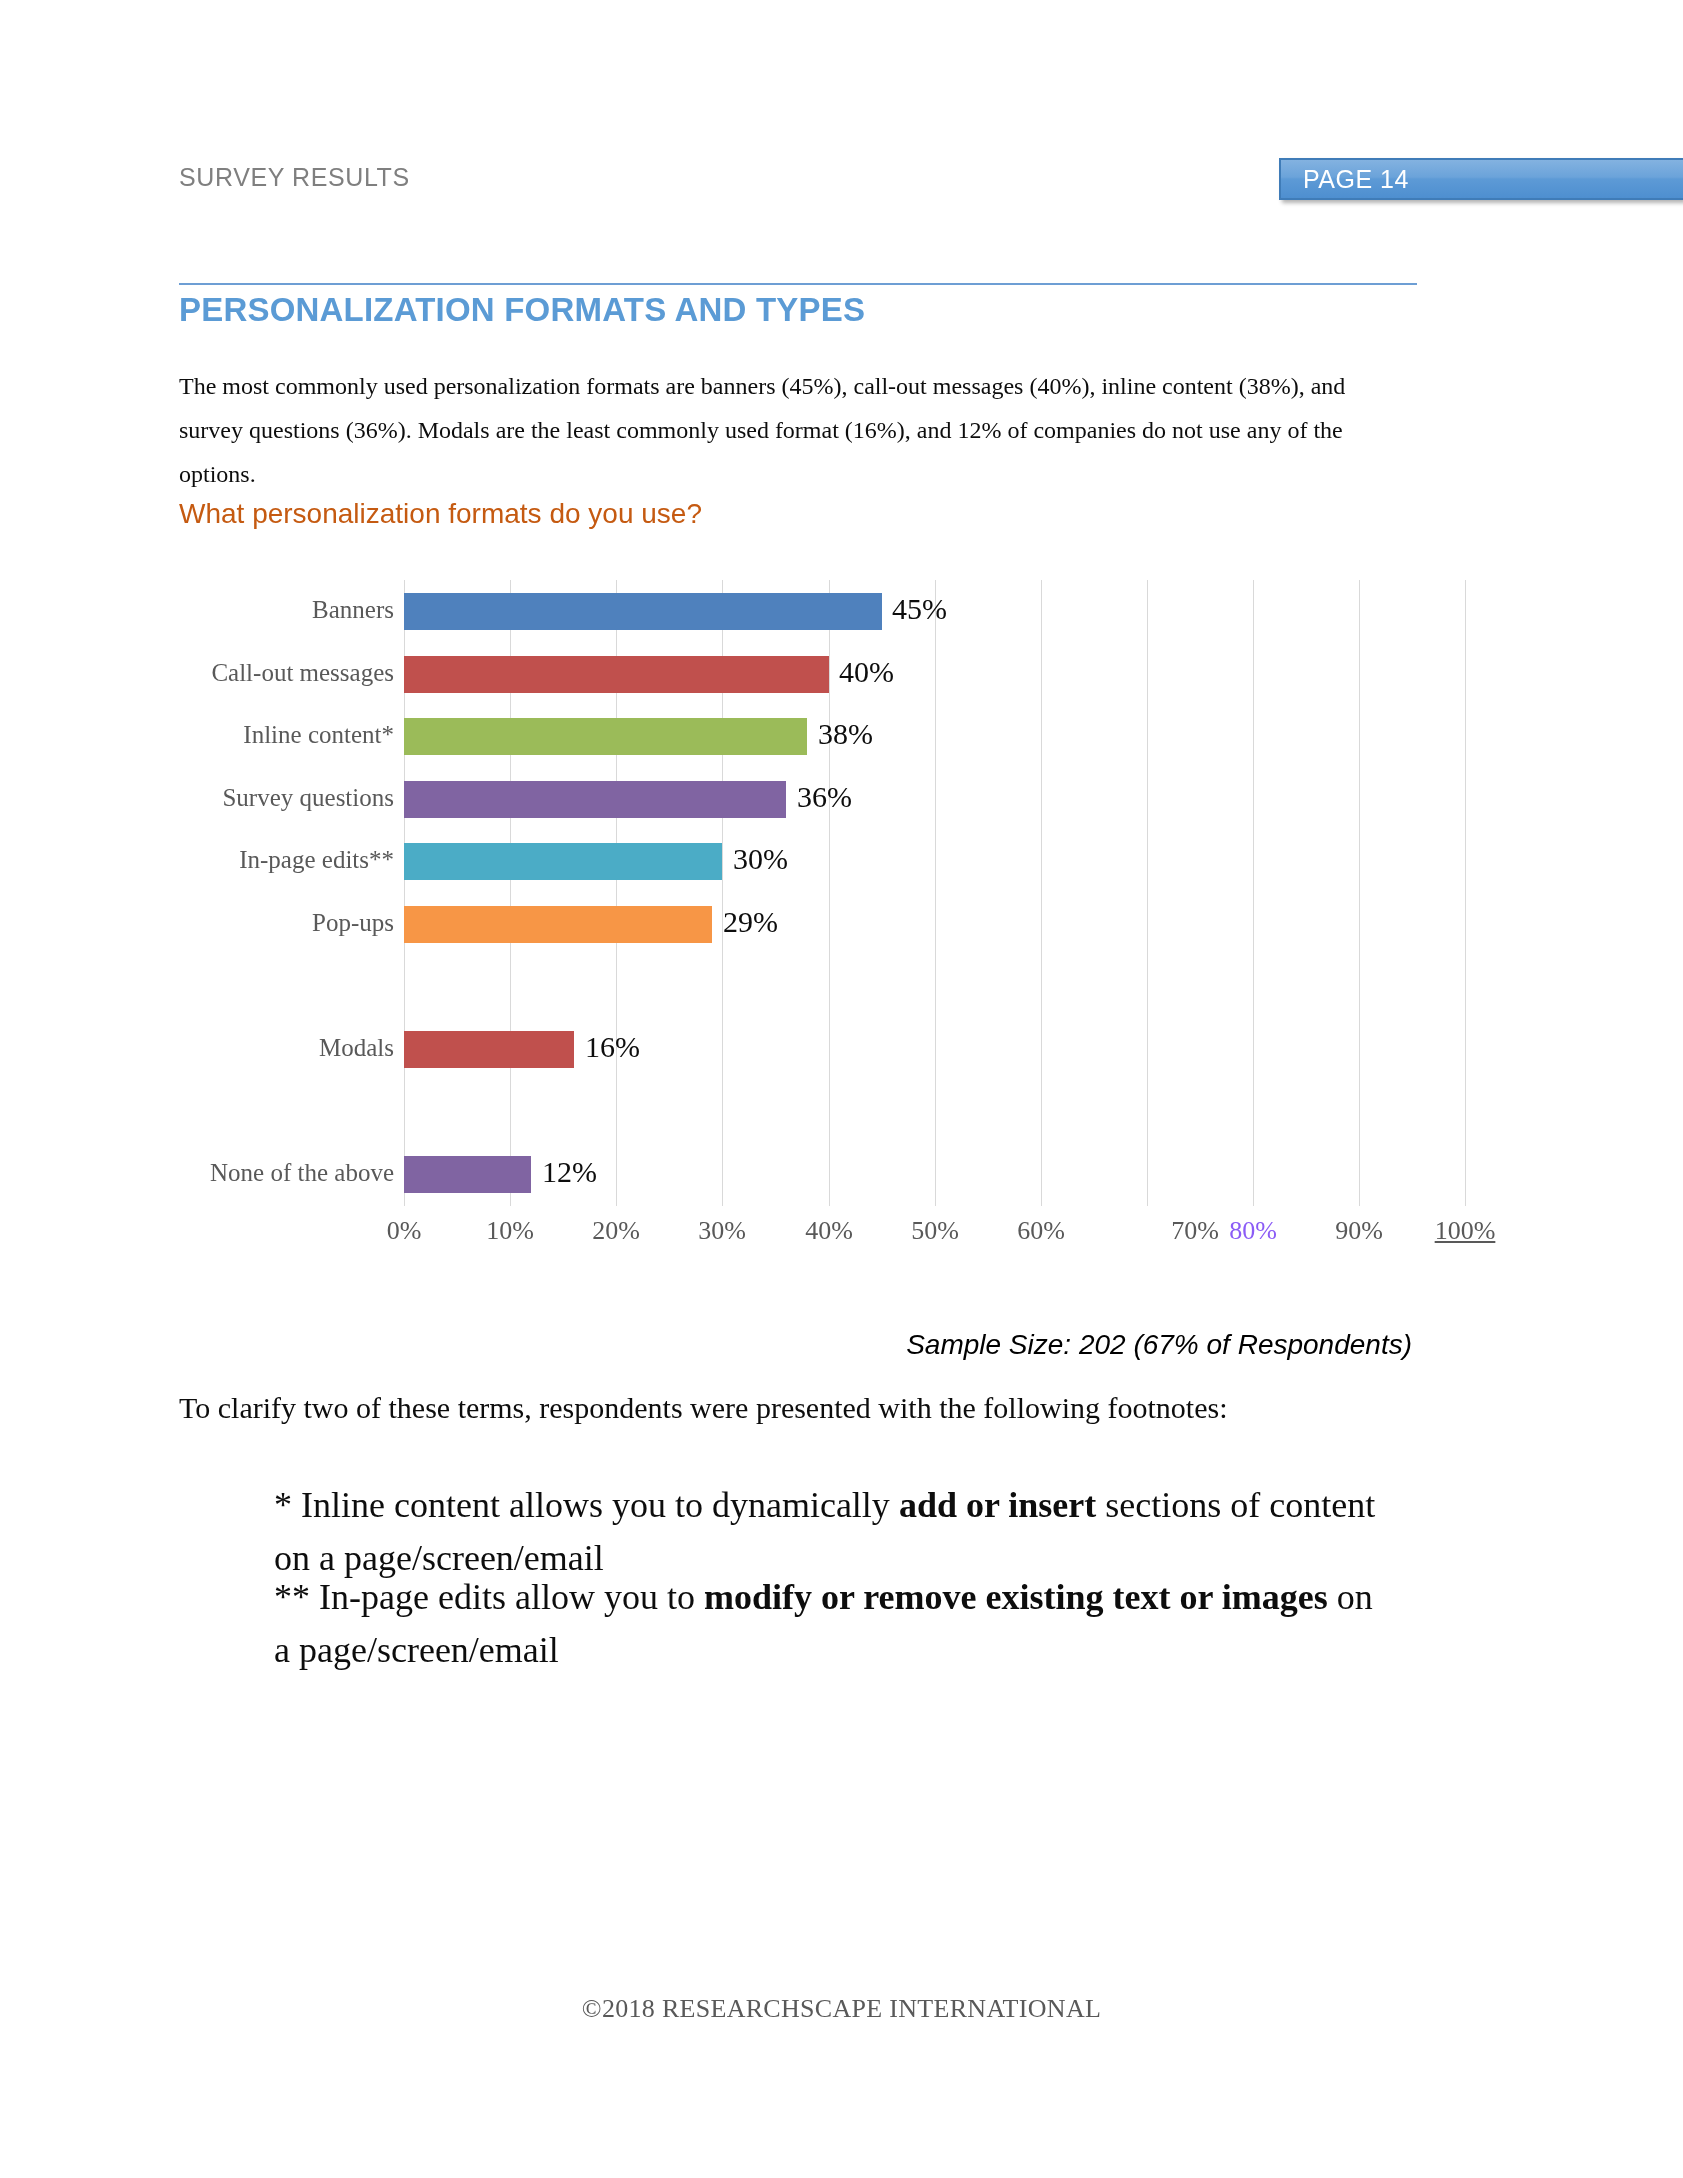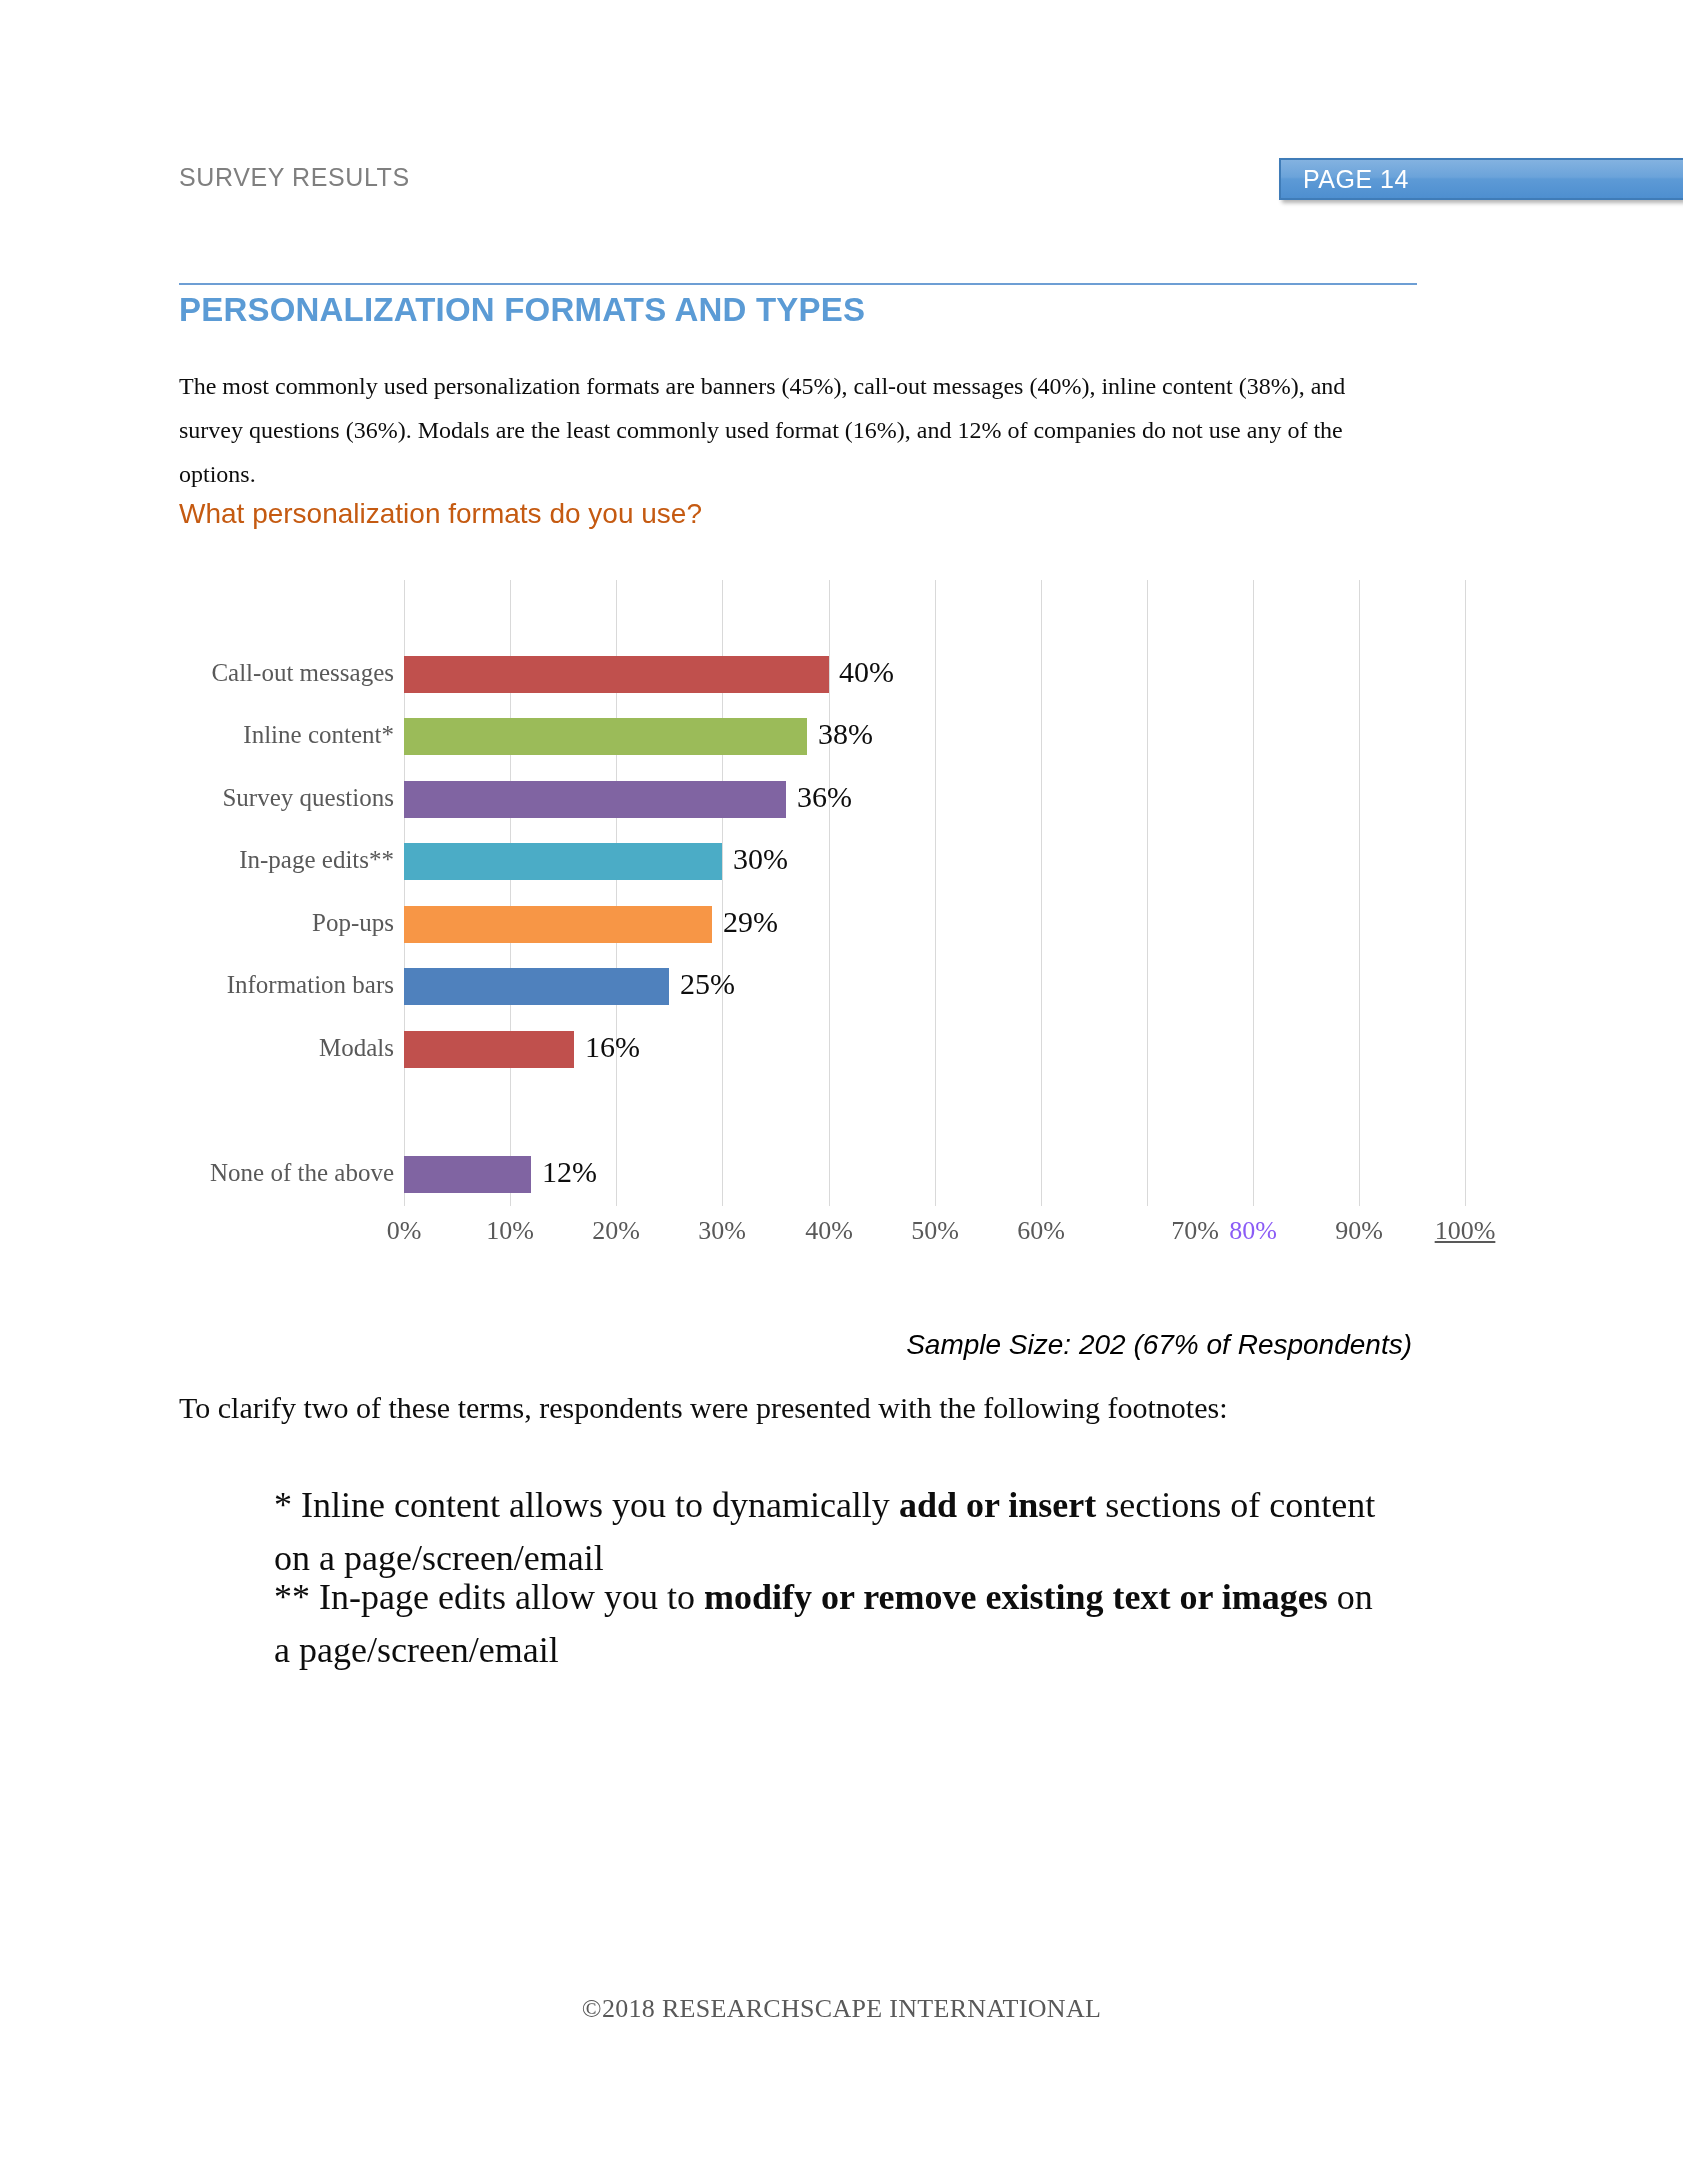--- a/index.html
+++ b/index.html
@@ -245,20 +245,25 @@
       <div class="gridline" style="left: 106px; background: rgb(217, 217, 217);"></div>
       <div class="gridline" style="left: 212px; background: rgb(217, 217, 217);"></div>
       <div class="gridline" style="left: 318px; background: rgb(217, 217, 217);"></div>
       <div class="gridline" style="left: 425px; background: rgb(217, 217, 217);"></div>
       <div class="gridline" style="left: 531px; background: rgb(217, 217, 217);"></div>
       <div class="gridline" style="left: 637px; background: rgb(217, 217, 217);"></div>
       <div class="gridline" style="left: 743px; background: rgb(217, 217, 217);"></div>
       <div class="gridline" style="left: 849px; background: rgb(217, 217, 217);"></div>
       <div class="gridline" style="left: 955px; background: rgb(217, 217, 217);"></div>
       <div class="gridline" style="left: 1061px; background: rgb(217, 217, 217);"></div>
+      <div class="bar-row" style="top: 0px;">
+        <div class="bar-cat-label" style="color: rgb(89, 89, 89);">Banners</div>
+        <div class="bar" style="width: 478px; background: rgb(79, 129, 189);"></div>
+        <div class="bar-value-label" style="left: 488px;">45%</div>
+      </div>
       <div class="bar-row" style="top: 63px;">
         <div class="bar-cat-label" style="color: rgb(89, 89, 89);">Call-out messages</div>
         <div class="bar" style="width: 425px; background: rgb(192, 80, 77);"></div>
         <div class="bar-value-label" style="left: 435px;">40%</div>
       </div>
       <div class="bar-row" style="top: 125px;">
         <div class="bar-cat-label" style="color: rgb(89, 89, 89);">Inline content*</div>
         <div class="bar" style="width: 403px; background: rgb(155, 187, 89);"></div>
         <div class="bar-value-label" style="left: 414px;">38%</div>
       </div>
@@ -269,25 +274,20 @@
       </div>
       <div class="bar-row" style="top: 250px;">
         <div class="bar-cat-label" style="color: rgb(89, 89, 89);">In-page edits**</div>
         <div class="bar" style="width: 318px; background: rgb(75, 172, 198);"></div>
         <div class="bar-value-label" style="left: 329px;">30%</div>
       </div>
       <div class="bar-row" style="top: 313px;">
         <div class="bar-cat-label" style="color: rgb(89, 89, 89);">Pop-ups</div>
         <div class="bar" style="width: 308px; background: rgb(247, 150, 70);"></div>
         <div class="bar-value-label" style="left: 319px;">29%</div>
-      </div>
-      <div class="bar-row" style="top: 375px;">
-        <div class="bar-cat-label" style="color: rgb(89, 89, 89);">Information bars</div>
-        <div class="bar" style="width: 265px; background: rgb(79, 129, 189);"></div>
-        <div class="bar-value-label" style="left: 276px;">25%</div>
       </div>
       <div class="bar-row" style="top: 438px;">
         <div class="bar-cat-label" style="color: rgb(89, 89, 89);">Modals</div>
         <div class="bar" style="width: 170px; background: rgb(192, 80, 77);"></div>
         <div class="bar-value-label" style="left: 181px;">16%</div>
       </div>
       <div class="bar-row" style="top: 563px;">
         <div class="bar-cat-label" style="color: rgb(89, 89, 89);">None of the above</div>
         <div class="bar" style="width: 127px; background: rgb(128, 100, 162);"></div>
         <div class="bar-value-label" style="left: 138px;">12%</div>

